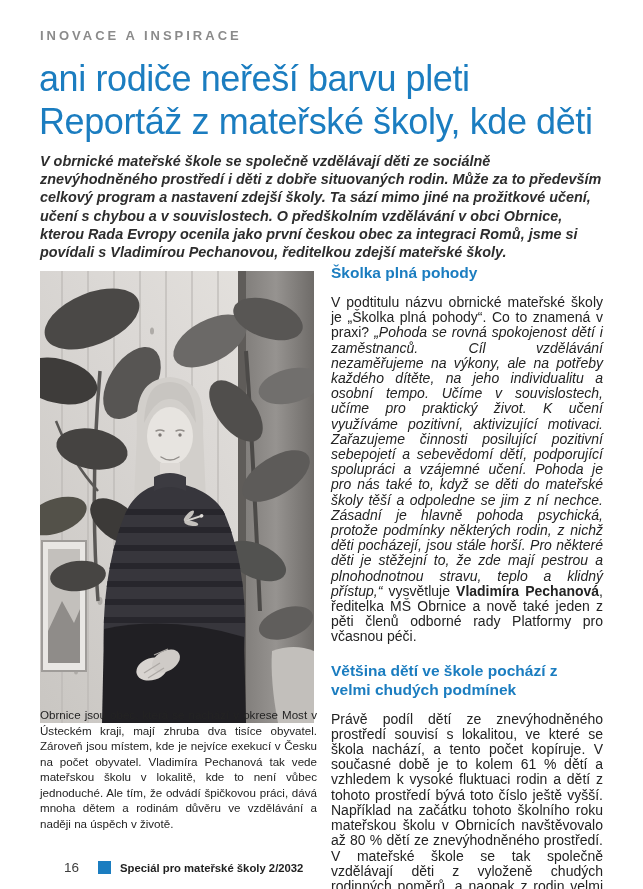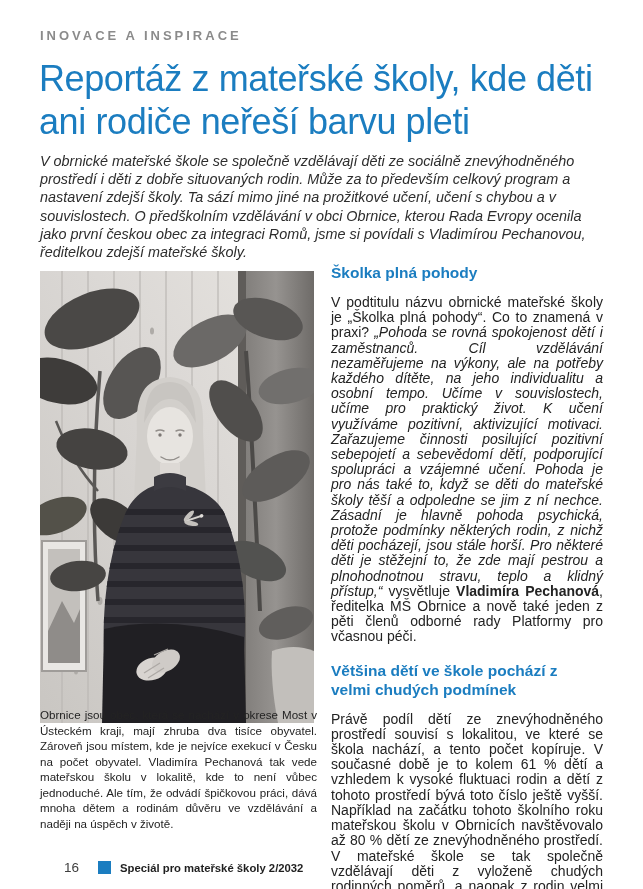--- a/index.html
+++ b/index.html
@@ -21,21 +21,21 @@
   .title {
     position: absolute; left: 39px; top: 57px;
     color: #1b7dc0; font-size: 36px; line-height: 43px;
     font-weight: 400; letter-spacing: -0.4px;
   }
   .title .tline { white-space: nowrap; }
 
   .lead {
     position: absolute; left: 40px; top: 152px; width: 566px;
     font-size: 14.4px; line-height: 18.2px;
-    font-weight: normal; font-style: italic; color: #2d2d2d;
+    font-weight: bold; font-style: italic; color: #2d2d2d;
   }
 
   .photo-wrap {
     position: absolute; left: 40px; top: 271px;
     width: 274px; height: 452px; overflow: hidden;
   }
   .photo-wrap svg { display: block; }
 
   .left-caption {
     position: absolute; left: 40px; top: 707px; width: 277px;
@@ -72,22 +72,22 @@
   .footer-label { font-size: 11.3px; font-weight: bold; color: #1f1f1f; }
 </style>
 </head>
 <body>
 
 <div class="page">
 
   <div class="eyebrow">INOVACE A INSPIRACE</div>
 
   <div class="title">
+    <div class="tline">ani rodiče neřeší barvu pleti</div>
     <div class="tline">Reportáž z mateřské školy, kde děti</div>
-    <div class="tline">ani rodiče neřeší barvu pleti</div>
   </div>
 
   <div class="lead">V obrnické mateřské škole se společně vzdělávají děti ze sociálně znevýhodněného prostředí i děti z dobře situovaných rodin. Může za to především celkový program a nastavení zdejší školy. Ta sází mimo jiné na prožitkové učení, učení s chybou a v souvislostech. O předškolním vzdělávání v obci Obrnice, kterou Rada Evropy ocenila jako první českou obec za integraci Romů, jsme si povídali s Vladimírou Pechanovou, ředitelkou zdejší mateřské školy.</div>
 
   <div class="photo-wrap">
     <svg width="274" height="452" viewBox="0 0 274 452" xmlns="http://www.w3.org/2000/svg">
       <defs>
         <linearGradient id="wallGrad" x1="0" y1="1" x2="1" y2="0">
           <stop offset="0" stop-color="#c9c6c2"></stop>
           <stop offset="0.6" stop-color="#dbd8d5"></stop>

